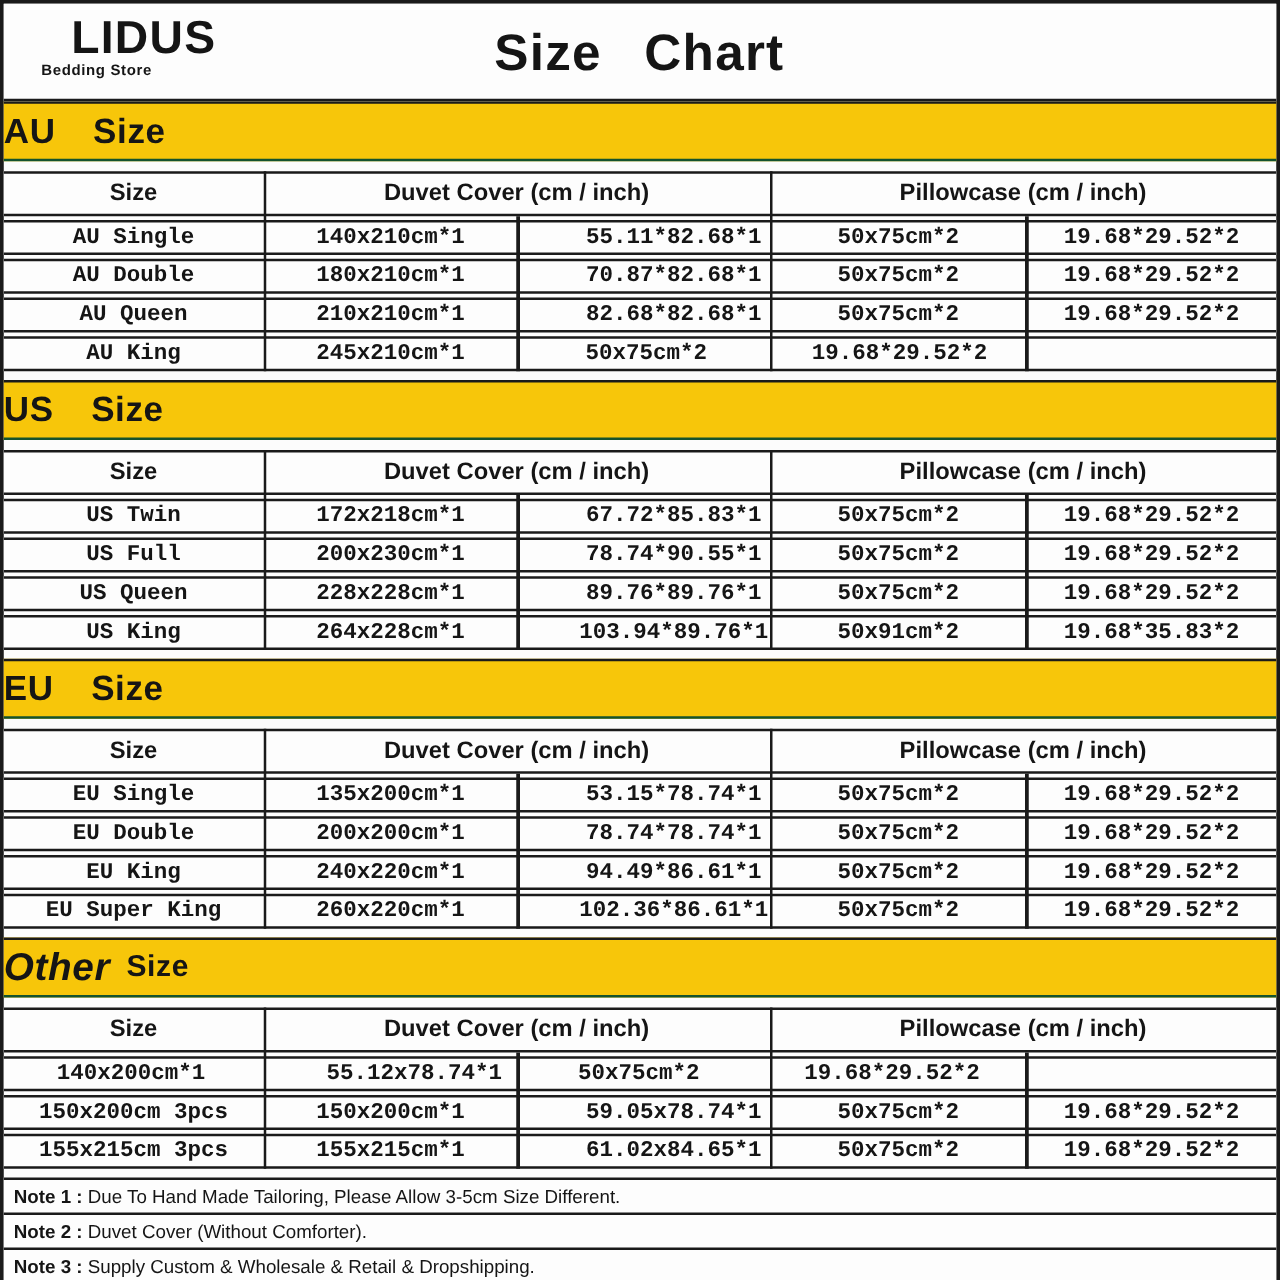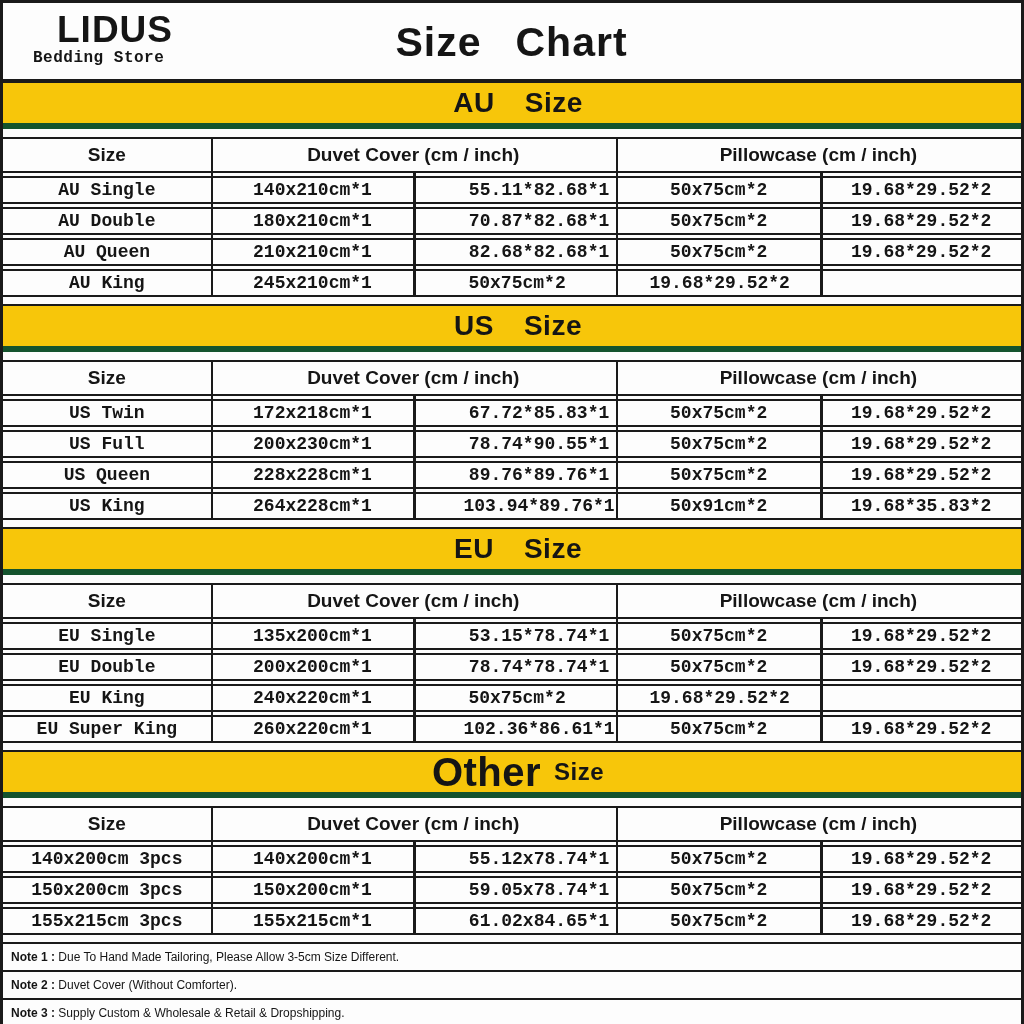--- a/index.html
+++ b/index.html
@@ -4,29 +4,29 @@
 <style>
   * { margin:0; padding:0; box-sizing:border-box; }
   html,body { width:1024px; height:1024px; background:#ffffff; }
   body { font-family:"Liberation Sans","DejaVu Sans",sans-serif; color:#151515; font-weight:bold; }
   .frame { width:1024px; border:3px solid #1a1a1a; background:#fcfcfc; }
 
   
   .top-header { position:relative; height:78px; background:#fdfdfd; border-bottom:2px solid #1a1a1a; }
   .brand { position:absolute; left:30px; top:8px; line-height:1; }
   .brand-name { font-size:37px; letter-spacing:1px;margin-left:24px; }
-  .brand-sub { font-size:16px; margin-top:2px; letter-spacing:.5px;font-family:Liberation Mono, monospace; }
+  .brand-sub { font-size:12px; margin-top:2px; letter-spacing:.5px; }
   .page-title { position:absolute; left:0; right:1px; top:16px; text-align:center; font-size:41px; letter-spacing:1px; }
   .page-title .w2 { margin-left:34px; }
 
   
-  .banner { height:48px; background:#F7C60A; border-top:2px solid #1a1a1a; border-bottom:6px solid #14532d;
-            display:flex; align-items:center; justify-content:center; font-size:28px; letter-spacing:.5px;padding-left:12px; }
+  .banner { height:48px; background:#F7C60A; border-top:2px solid #1a1a1a; border-bottom:2px solid #14532d;
+            display:flex; align-items:center; font-size:28px; letter-spacing:.5px; }
   .banner .size-word { margin-left:30px; }
-  .section--other .banner .region { font-size:40px; }
+  .section--other .banner .region { font-size:31px;font-style:italic; }
   .section--other .banner .size-word { font-size:24px; margin-left:13px; }
 
   .section { margin-bottom:0; }
   .tbl { position:relative; margin-top:8px; margin-bottom:7px; }
 
   .hdr-row { display:flex; align-items:center; height:36px; border-top:2px solid #1a1a1a; border-bottom:2px solid #1a1a1a;
              background:#fdfdfd; font-size:19px; margin-bottom:3px; }
   .hdr-size   { width:20.4%; text-align:center; }
   .hdr-duvet  { width:39.8%; text-align:center; }
   .hdr-pillow { width:39.8%; text-align:center; }
@@ -43,21 +43,21 @@
   
   .vline { position:absolute; top:0; bottom:0; width:2px; background:#1a1a1a; }
   .vline.v1 { left:20.4%; }
   .vline.v3 { left:60.2%; }
   .vline.sub { top:36px; width:3px; }
   .vline.v2 { left:40.3%; }
   .vline.v4 { left:80.3%; }
 
   
   .notes { border-top:2px solid #1a1a1a; background:#fdfdfd; }
-  .note-row { height:28px; line-height:27px; padding-left:8px; font-size:12px; border-bottom:2px solid #1a1a1a; }
+  .note-row { height:28px; line-height:27px; padding-left:8px; font-size:15px; border-bottom:2px solid #1a1a1a; }
   .note-row:last-child { border-bottom:none; }
   .note-text { font-weight:normal; }
 </style>
 </head>
 <body>
 
 <div class="frame">
 
   <div class="top-header">
     <div class="brand">
@@ -181,20 +181,21 @@
       <div class="row">
         <div class="c1">EU Double</div>
         <div class="c2">200x200cm*1</div>
         <div class="c3">78.74*78.74*1</div>
         <div class="c4">50x75cm*2</div>
         <div class="c5">19.68*29.52*2</div>
       </div>
       <div class="row">
         <div class="c1">EU King</div>
         <div class="c2">240x220cm*1</div>
+        <div class="c3">94.49*86.61*1</div>
         <div class="c4">50x75cm*2</div>
         <div class="c5">19.68*29.52*2</div>
       </div>
       <div class="row">
         <div class="c1">EU Super King</div>
         <div class="c2">260x220cm*1</div>
         <div class="c3">102.36*86.61*1</div>
         <div class="c4">50x75cm*2</div>
         <div class="c5">19.68*29.52*2</div>
       </div>
@@ -210,21 +211,20 @@
       <span class="region">Other</span>
       <span class="size-word">Size</span>
     </div>
     <div class="tbl">
       <div class="hdr-row">
         <div class="hdr-size">Size</div>
         <div class="hdr-duvet">Duvet Cover (cm / inch)</div>
         <div class="hdr-pillow">Pillowcase (cm / inch)</div>
       </div>
       <div class="row">
-        <div class="c1">140x200cm 3pcs</div>
         <div class="c2">140x200cm*1</div>
         <div class="c3">55.12x78.74*1</div>
         <div class="c4">50x75cm*2</div>
         <div class="c5">19.68*29.52*2</div>
       </div>
       <div class="row">
         <div class="c1">150x200cm 3pcs</div>
         <div class="c2">150x200cm*1</div>
         <div class="c3">59.05x78.74*1</div>
         <div class="c4">50x75cm*2</div>

